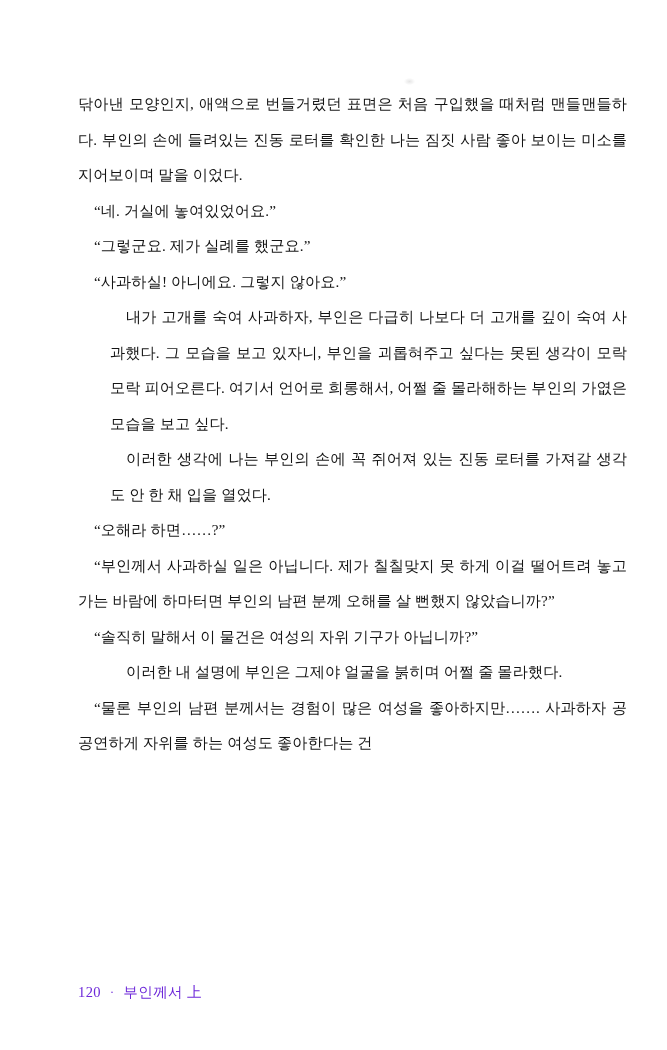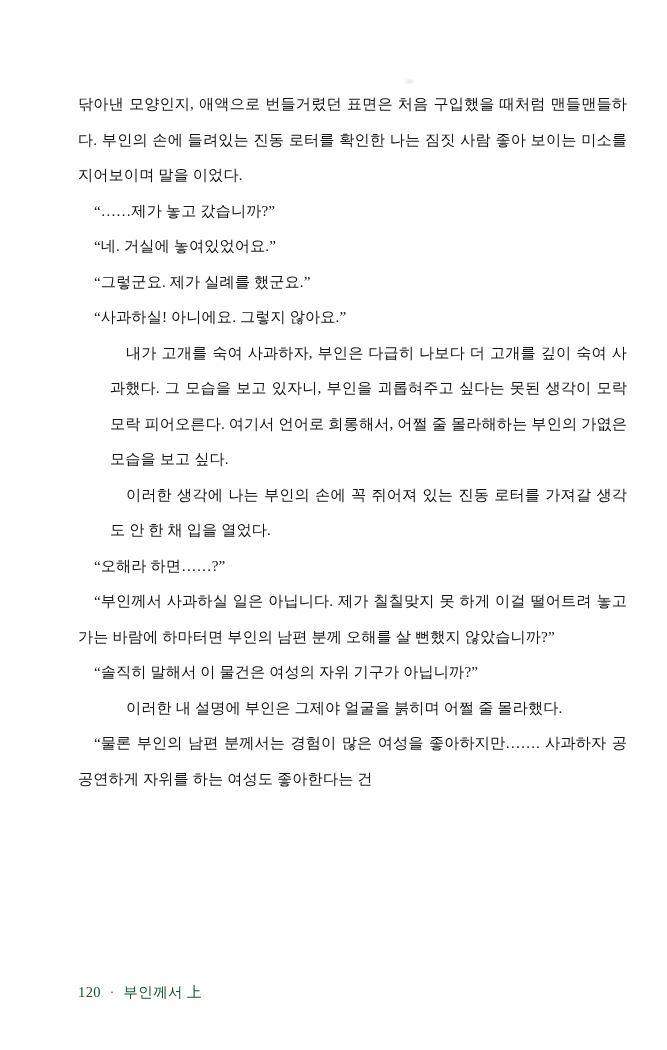--- a/index.html
+++ b/index.html
@@ -39,21 +39,21 @@
   }
   .para.dialogue {
     text-indent: 1.05em;
   }
   .page-footer {
     position: absolute;
     left: 78px;
     bottom: 48px;
     font-size: 14.5px;
     letter-spacing: 0.4px;
-    color: #14532d;
+    color: #6d28d9;
     display: flex;
     align-items: center;
     gap: 9px;
   }
   .footer-dot {
     font-size: 12px;
     line-height: 1;
     position: relative;
     top: -1px;
   }
@@ -69,21 +69,20 @@
 </style>
 </head>
 <body>
 
 <div class="page">
 
   <div class="smudge"></div>
 
   <div class="body-text">
     <p class="para">닦아낸 모양인지, 애액으로 번들거렸던 표면은 처음 구입했을 때처럼 맨들맨들하다. 부인의 손에 들려있는 진동 로터를 확인한 나는 짐짓 사람 좋아 보이는 미소를 지어보이며 말을 이었다.</p>
-    <p class="para dialogue">“……제가 놓고 갔습니까?”</p>
     <p class="para dialogue">“네. 거실에 놓여있었어요.”</p>
     <p class="para dialogue">“그렇군요. 제가 실례를 했군요.”</p>
     <p class="para dialogue">“사과하실! 아니에요. 그렇지 않아요.”</p>
     <p class="para indent">내가 고개를 숙여 사과하자, 부인은 다급히 나보다 더 고개를 깊이 숙여 사과했다. 그 모습을 보고 있자니, 부인을 괴롭혀주고 싶다는 못된 생각이 모락모락 피어오른다. 여기서 언어로 희롱해서, 어쩔 줄 몰라해하는 부인의 가엾은 모습을 보고 싶다.</p>
     <p class="para indent">이러한 생각에 나는 부인의 손에 꼭 쥐어져 있는 진동 로터를 가져갈 생각도 안 한 채 입을 열었다.</p>
     <p class="para dialogue">“오해라 하면……?”</p>
     <p class="para dialogue">“부인께서 사과하실 일은 아닙니다. 제가 칠칠맞지 못 하게 이걸 떨어트려 놓고 가는 바람에 하마터면 부인의 남편 분께 오해를 살 뻔했지 않았습니까?”</p>
     <p class="para dialogue">“솔직히 말해서 이 물건은 여성의 자위 기구가 아닙니까?”</p>
     <p class="para indent">이러한 내 설명에 부인은 그제야 얼굴을 붉히며 어쩔 줄 몰라했다.</p>
     <p class="para dialogue">“물론 부인의 남편 분께서는 경험이 많은 여성을 좋아하지만……. 사과하자 공공연하게 자위를 하는 여성도 좋아한다는 건</p>

